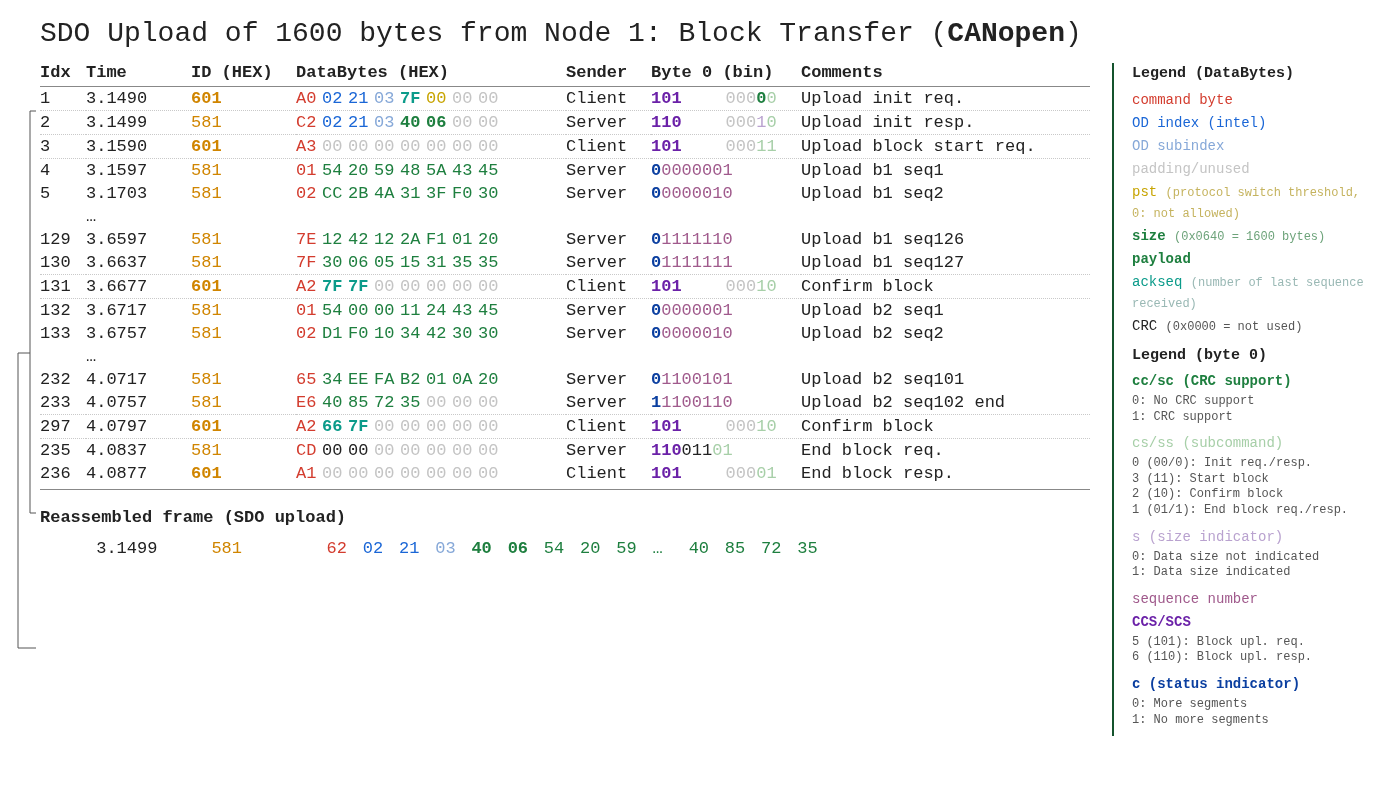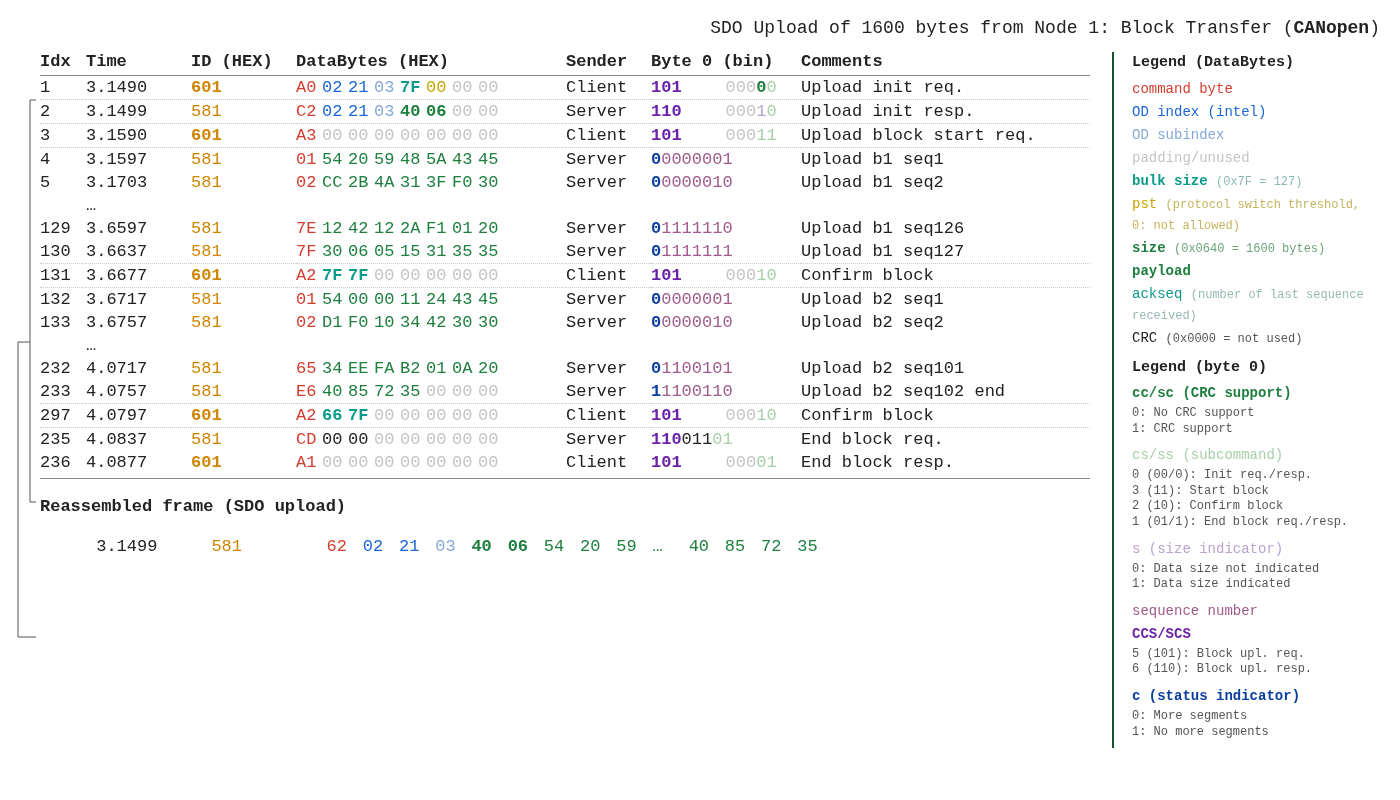--- a/index.html
+++ b/index.html
@@ -30,23 +30,22 @@
     background:#fff;
     width:1400px;
     height:800px;
     overflow:hidden;
     position:relative;
     box-sizing:border-box;
     padding:18px 20px 10px 40px;
   }
   h1.title {
     margin:0 0 14px 0;
-    font-size:18px;
+    font-size:28px;
     font-weight:400;
-    text-align:right;
   }
   h1 .bold{font-weight:700;}
   .wrap{
     display:flex;
     gap:22px;
     align-items:flex-start;
   }
   .left{
     flex:0 0 auto;
     width:1050px;
@@ -142,21 +141,21 @@
   .bit-s{color:#b9a2cf;}
   .bit-n{color:#222;}
 
   .ellips td{font-size:17px;}
 
   .reasm-title{
     font-weight:700;
     margin-top:14px;
   }
   .reasm-row{
-    margin-top:21px;
+    margin-top:12px;
     font-size:17px;
   }
   .reasm-row span.seg{display:inline-block;}
 
   
   svg.connectors{
     position:absolute;
     left:-34px;
     top:30px;
     width:34px;
@@ -372,21 +371,20 @@
     </div>
   </div>
 
   <div class="right">
     <h2>Legend (DataBytes)</h2>
     <div id="legend1">
         <p class="lg cmd">command byte</p>
         <p class="lg odidx">OD index (intel)</p>
         <p class="lg odsub">OD subindex</p>
         <p class="lg pad">padding/unused</p>
-        <p class="lg bulk">bulk size <span class="desc">(0x7F = 127)</span></p>
         <p class="lg pst">pst <span class="desc">(protocol switch threshold, 0: not allowed)</span></p>
         <p class="lg size">size <span class="desc">(0x0640 = 1600 bytes)</span></p>
         <p class="lg payload">payload</p>
         <p class="lg ackseq">ackseq <span class="desc">(number of last sequence received)</span></p>
         <p class="lg crc">CRC <span class="desc">(0x0000 = not used)</span></p>
       </div>
     <h2 style="margin-top:8px;">Legend (byte 0)</h2>
     <div id="legend2">
         <p class="lg cc">cc/sc (CRC support)</p>
         <p class="sub">0: No CRC support<br>1: CRC support</p>

